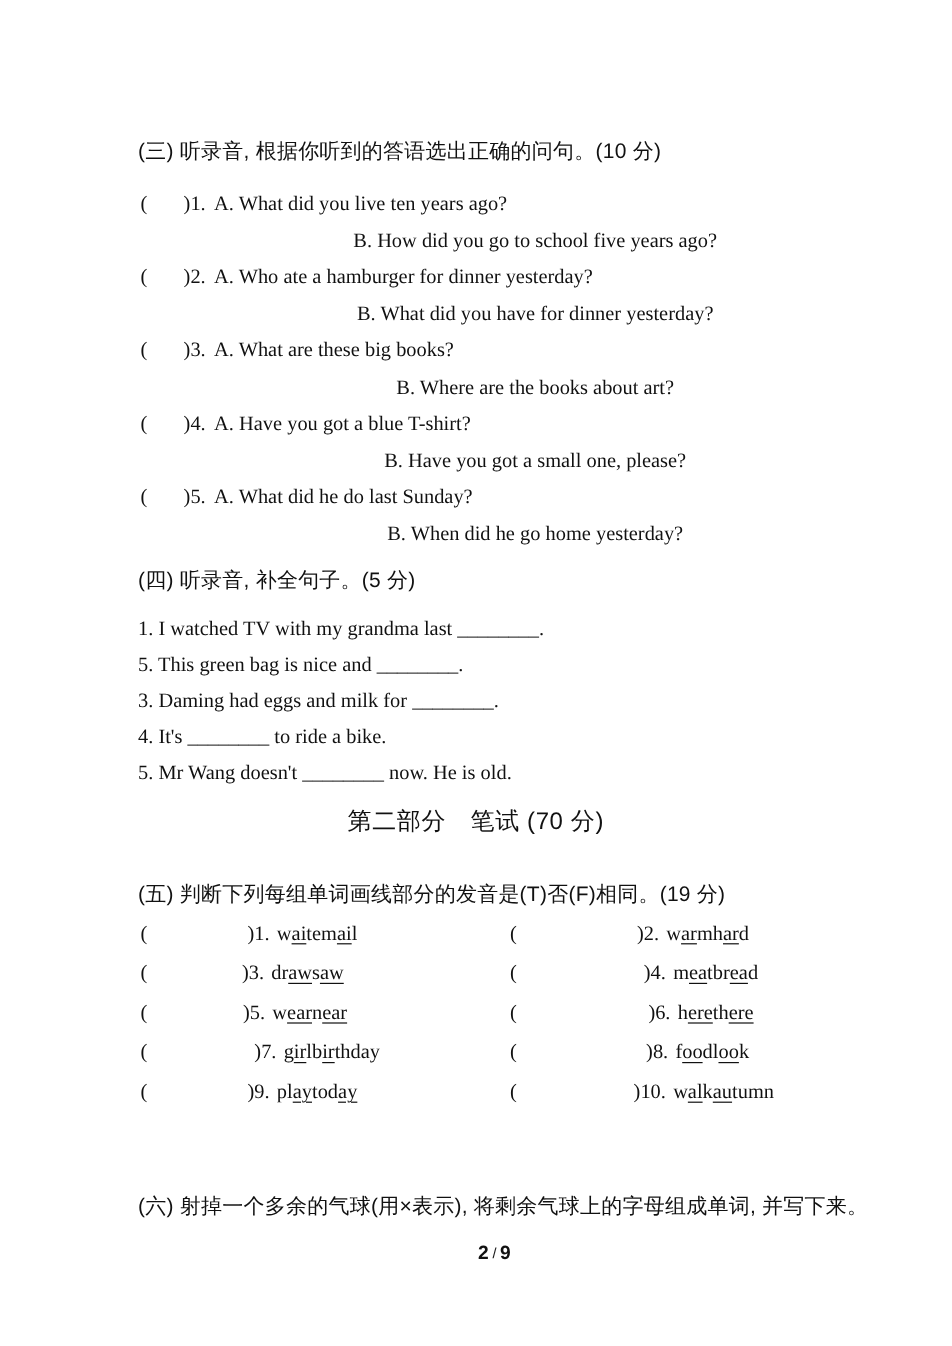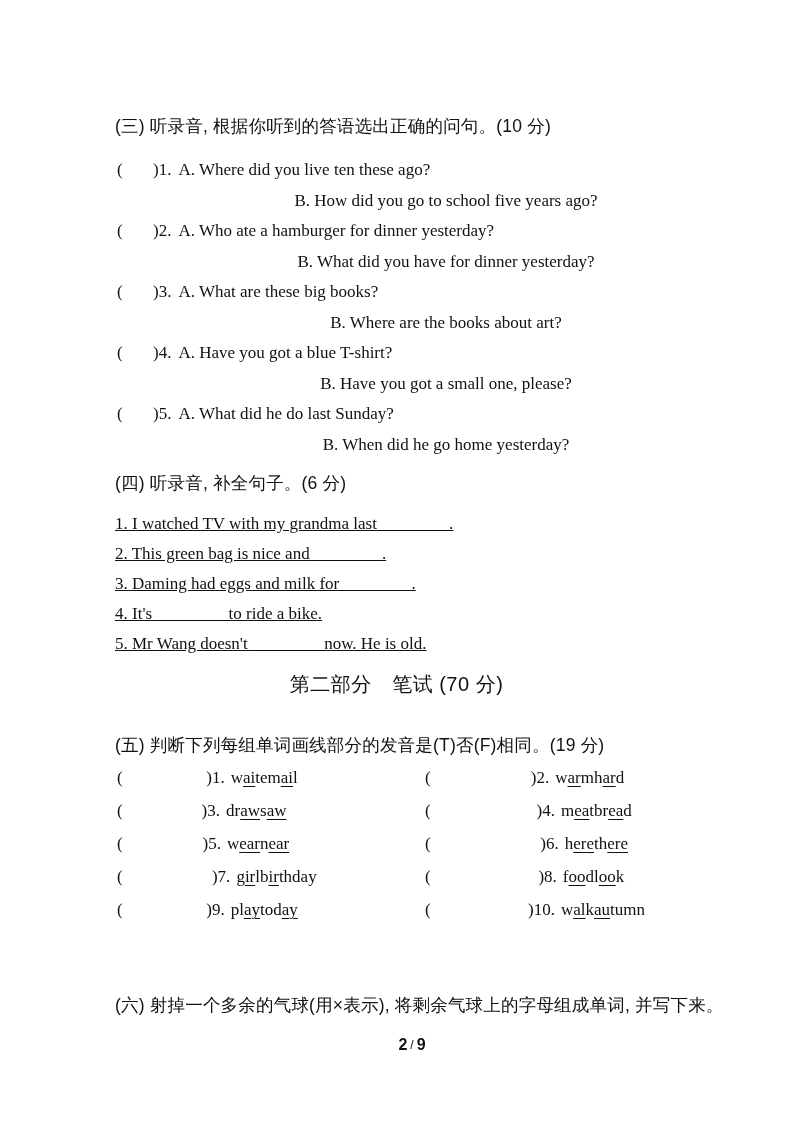--- a/index.html
+++ b/index.html
@@ -28,21 +28,21 @@
     font-size:20px;
     letter-spacing:0.5px;
   }
   
   .qblock{left:115px;width:600px;}
   .qline{height:30.5px;display:flex;align-items:flex-start;white-space:nowrap;}
   .q-paren{display:inline-block;width:36px;padding-left:2px;}
   .q-num{margin-right:7px;}
   .qline-b{padding-left:62px;justify-content:center;}
   
-  .sblock{left:115px;width:600px;text-decoration:underline;}
+  .sblock{left:115px;width:600px;}
   .sline{height:30px;white-space:nowrap;}
   
   .pblock{left:115px;width:600px;}
   .prow{height:33px;display:grid;grid-template-columns:308px 1fr;align-items:flex-start;}
   .pcell{display:flex;white-space:nowrap;}
   .pcell .cp{display:inline-block;width:36px;padding-left:2px;}
   .pcell.right .cp{width:34px;}
   .pcell .cw1{display:inline-block;width:107px;text-align:right;}
   .pcell.right .cw1{width:135px;}
   .pcell .lbl{margin-right:6px;}
@@ -62,21 +62,21 @@
 <body>
 
 <div class="sheet">
 
   <div class="abs zh-heading" style="left:115px;top:114px;">(三) 听录音, 根据你听到的答语选出正确的问句。(10 分)</div>
 
   <div class="abs qblock" style="top:160px;">
     <div class="qline">
       <span class="q-paren">(</span>
         <span class="q-num">)1.</span>
-        <span>A. Where did you live ten these ago?</span>
+        <span>A. What did you live ten years ago?</span>
     </div>
     <div class="qline qline-b">
       <span>B. How did you go to school five years ago?</span>
     </div>
     <div class="qline">
       <span class="q-paren">(</span>
         <span class="q-num">)2.</span>
         <span>A. Who ate a hamburger for dinner yesterday?</span>
     </div>
     <div class="qline qline-b">
@@ -101,25 +101,25 @@
     <div class="qline">
       <span class="q-paren">(</span>
         <span class="q-num">)5.</span>
         <span>A. What did he do last Sunday?</span>
     </div>
     <div class="qline qline-b">
       <span>B. When did he go home yesterday?</span>
     </div>
   </div>
 
-  <div class="abs zh-heading" style="left:115px;top:471px;">(四) 听录音, 补全句子。(6 分)</div>
+  <div class="abs zh-heading" style="left:115px;top:471px;">(四) 听录音, 补全句子。(5 分)</div>
 
   <div class="abs sblock" style="top:514px;">
     <div class="sline">1. I watched TV with my grandma last ________.</div>
-    <div class="sline">2. This green bag is nice and ________.</div>
+    <div class="sline">5. This green bag is nice and ________.</div>
     <div class="sline">3. Daming had eggs and milk for ________.</div>
     <div class="sline">4. It's ________ to ride a bike.</div>
     <div class="sline">5. Mr Wang doesn't ________ now. He is old.</div>
   </div>
 
   <div class="abs part-title" style="top:671px;">第二部分　笔试 (70 分)</div>
 
   <div class="abs zh-heading" style="left:115px;top:733px;">(五) 判断下列每组单词画线部分的发音是(T)否(F)相同。(19 分)</div>
 
   <div class="abs pblock" style="top:768px;">

